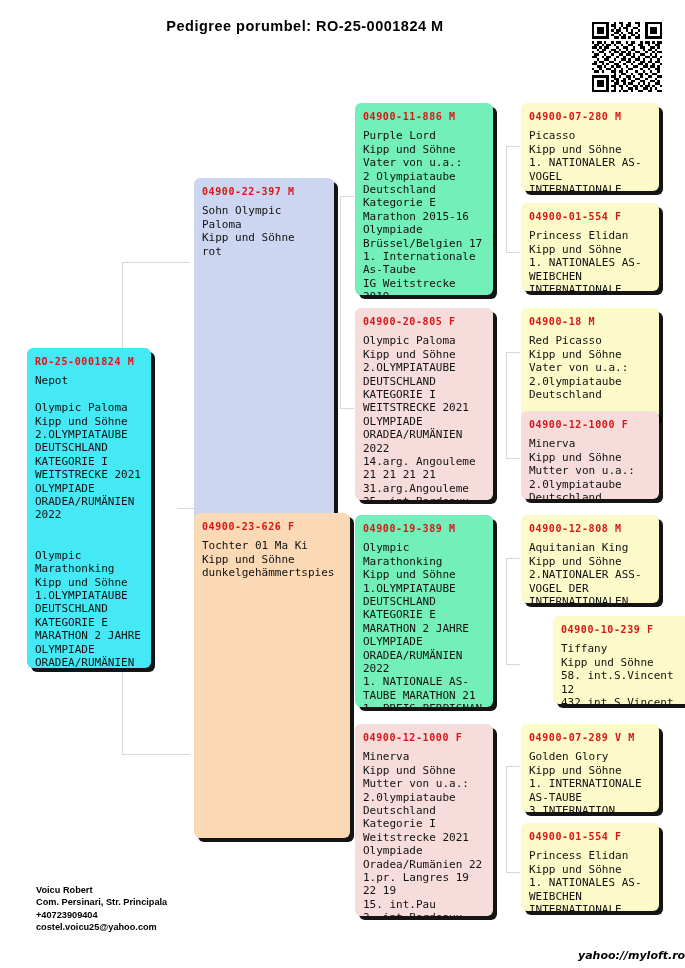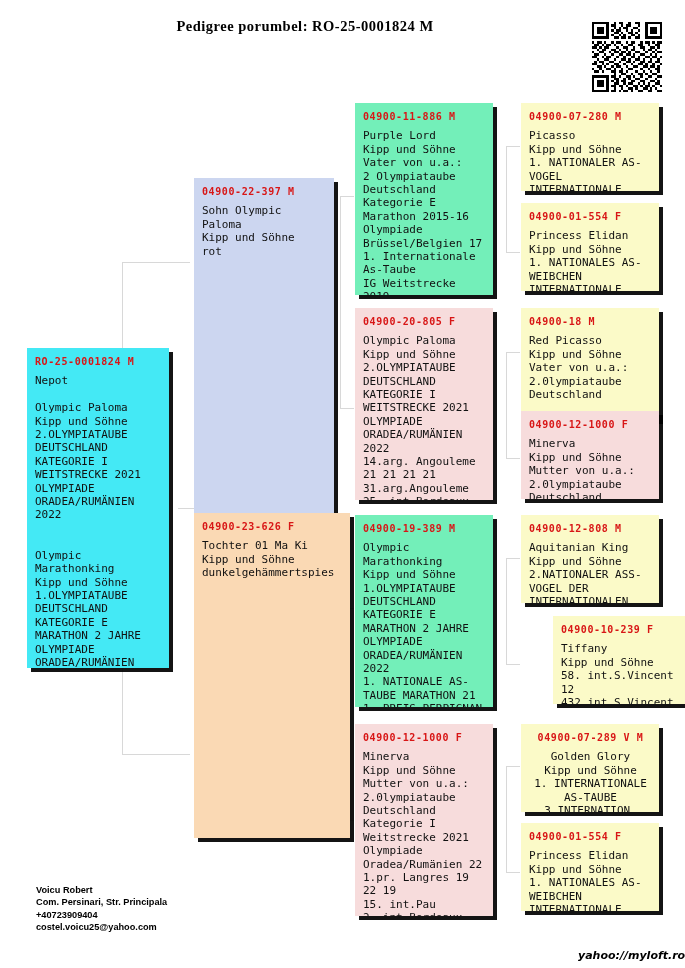--- a/index.html
+++ b/index.html
@@ -11,38 +11,38 @@
     overflow:hidden;
   }
   .page{position:absolute;left:0;top:0;width:685px;height:968px;}
 
   
   .title{
     position:absolute;left:0;top:18px;width:610px;
     text-align:center;
     font-size:14.5px;font-weight:bold;color:#000;
     letter-spacing:0.5px;
-    font-family:Liberation Serif, serif;
+    font-family:Liberation Sans, sans-serif;
   }
 
   
   .qr{
     position:absolute;left:592px;top:22px;width:70px;height:70px;
     background:#fff;
   }
   .qr svg{display:block;}
 
   
   .conn{position:absolute;background:#d8d8d8;}
 
   
   .card{
     position:absolute;
     box-sizing:border-box;
-    border-radius:0;
+    border-radius:6px;
     padding:7px 7px 4px 8px;
     overflow:hidden;
     box-shadow:4px 4px 0 rgba(0,0,0,0.92);
     line-height:13.4px;
   }
   .card .pid{
     font-size:10px;
     font-weight:bold;
     color:#d81616;
     letter-spacing:0.6px;
@@ -339,21 +339,21 @@
   <div class="conn" style="left:506px;top:458px;width:14px;height:1px;"></div>
 
   <div class="conn" style="left:506px;top:558px;width:1px;height:106px;"></div>
   <div class="conn" style="left:506px;top:558px;width:14px;height:1px;"></div>
   <div class="conn" style="left:506px;top:664px;width:14px;height:1px;"></div>
 
   <div class="conn" style="left:506px;top:766px;width:1px;height:106px;"></div>
   <div class="conn" style="left:506px;top:766px;width:14px;height:1px;"></div>
   <div class="conn" style="left:506px;top:872px;width:14px;height:1px;"></div>
 
-  <div class="card c-cyan" style="left:27px;top:348px;width:142px;height:320px;">
+  <div class="card c-cyan" style="left:27px;top:348px;width:124px;height:320px;">
     <div class="pid">RO-25-0001824 M</div>
     <div class="body">Nepot
 
 Olympic Paloma
 Kipp und Söhne
 2.OLYMPIATAUBE DEUTSCHLAND
 KATEGORIE I WEITSTRECKE 2021
 OLYMPIADE ORADEA/RUMÄNIEN 2022
 
 
@@ -478,21 +478,21 @@
 
   <div class="card c-yellow" style="left:521px;top:616px;width:138px;height:88px;margin-left:32px;">
     <div class="pid">04900-10-239 F</div>
     <div class="body">Tiffany
 Kipp und Söhne
 58. int.S.Vincent 12
 432.int.S.Vincent 12
 42.pr. Argenton 11</div>
   </div>
 
-  <div class="card c-yellow" style="left:521px;top:724px;width:138px;height:88px;text-align:center;">
+  <div class="card c-yellow" style="left:521px;top:724px;width:138px;height:88px;">
     <div class="pid">04900-07-289 V M</div>
     <div class="body">Golden Glory
 Kipp und Söhne
 1. INTERNATIONALE AS-TAUBE
 3 INTERNATION. FLÜGE 201</div>
   </div>
 
   <div class="card c-yellow" style="left:521px;top:823px;width:138px;height:88px;">
     <div class="pid">04900-01-554 F</div>
     <div class="body">Princess Elidan

